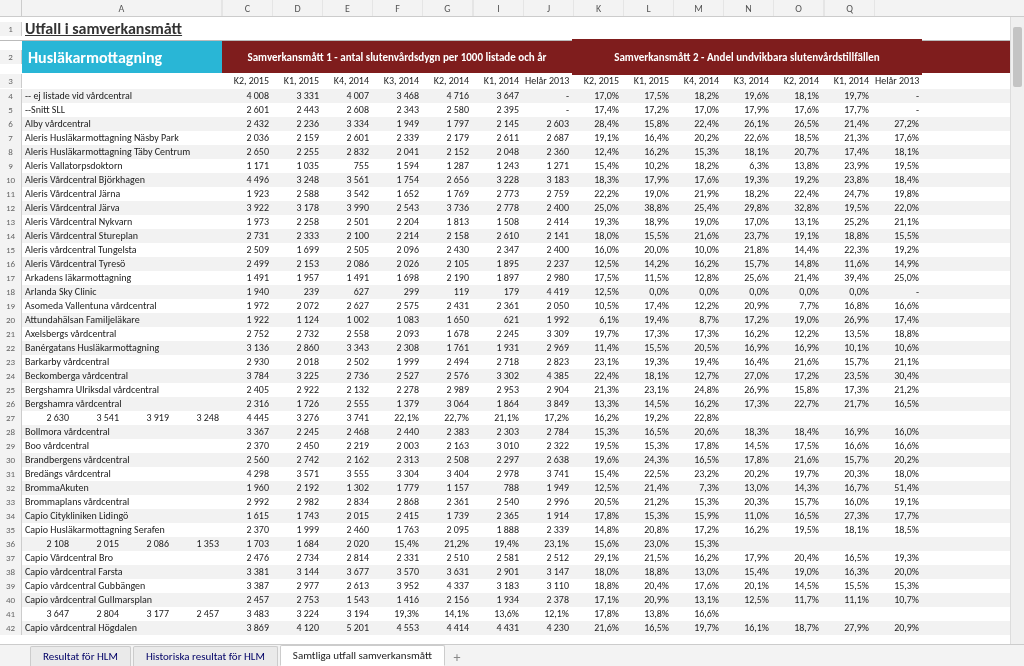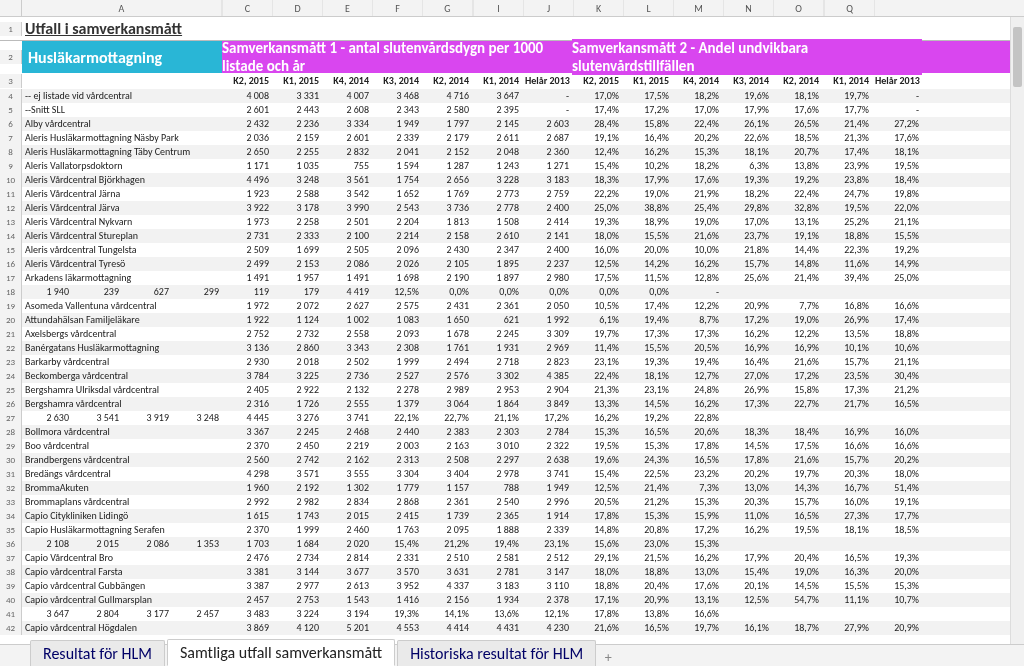--- a/index.html
+++ b/index.html
@@ -10,25 +10,25 @@
   .grid { position: relative; }
   .row { display: flex; height: 14px; align-items: center; }
   .row.alt { background: #f2f2f2; }
   .rownum { width: 22px; text-align: center; font-size: 9px; color: #666; background: #f3f3f3; border-right: 1px solid #ccc; line-height: 14px; }
   .cell { padding: 0 3px; overflow: hidden; white-space: nowrap; font-size: 10px; line-height: 14px; }
   .cell.r { text-align: right; }
   .title-row { height: 24px; border-bottom: 1px solid #bbb; }
   .title-row .cell { font-size: 16px; font-weight: bold; color: #333; line-height: 24px; text-decoration: underline; }
   .header2-row { height: 32px; }
   .husl { background: #29b6d6; color: #fff; font-weight: bold; font-size: 16px; padding: 0 6px; display: flex; align-items: center; }
-  .blueband { background: #d946ef; color: #fff; font-weight: bold; font-size: 15px; display: flex; align-items: center; justify-content: center; }
+  .blueband { background: #7f1d1d; color: #fff; font-weight: bold; font-size: 11px; display: flex; align-items: center; justify-content: center; }
   .colhdr-row { height: 16px; }
-  .colhdr-row .cell { font-weight: bold; font-size: 10px; }
+  .colhdr-row .cell { font-weight: normal; font-size: 10px; }
   .tabs { position: absolute; bottom: 0; left: 0; right: 0; height: 22px; background: #f3f3f3; border-top: 1px solid #ccc; display: flex; align-items: flex-end; padding-left: 30px; gap: 2px; }
-  .tab { padding: 3px 12px; font-size: 16px; background: #eaeaea; border: 1px solid #ccc; border-bottom: none; border-radius: 2px 2px 0 0; color: #006; }
+  .tab { padding: 3px 12px; font-size: 11px; background: #eaeaea; border: 1px solid #ccc; border-bottom: none; border-radius: 2px 2px 0 0; color: #006; }
   .tab.active { background: #fff; color: #222; border-bottom: 1px solid #fff; }
   .tab-add { width: 20px; height: 18px; display: flex; align-items: center; justify-content: center; color: #888; font-size: 14px; }
   .scroll-v { position: absolute; right: 0; top: 17px; width: 14px; bottom: 22px; background: #f0f0f0; border-left: 1px solid #ddd; }
   .scroll-v .thumb { position: absolute; top: 10px; left: 2px; right: 2px; height: 60px; background: #c4c4c4; border-radius: 2px; }
   .cA { width: 200px; }
   .cS { width: 50px; }
   .cHide { width: 0; overflow: hidden; padding: 0; }
 </style>
 </head>
 <body>
@@ -336,20 +336,21 @@
         <div class="cell cS r">17,5%</div>
         <div class="cell cS r">11,5%</div>
         <div class="cell cS r">12,8%</div>
         <div class="cell cS r">25,6%</div>
         <div class="cell cS r">21,4%</div>
         <div class="cell cS r">39,4%</div>
         <div class="cell cS r">25,0%</div>
       </div>
       <div class="row alt">
         <div class="rownum">18</div>
+        <div class="cell cA">Arlanda Sky Clinic</div>
         <div class="cell cS r">1 940</div>
         <div class="cell cS r">239</div>
         <div class="cell cS r">627</div>
         <div class="cell cS r">299</div>
         <div class="cell cS r">119</div>
         <div class="cell cS r">179</div>
         <div class="cell cS r">4 419</div>
         <div class="cell cS r">12,5%</div>
         <div class="cell cS r">0,0%</div>
         <div class="cell cS r">0,0%</div>
@@ -699,21 +700,21 @@
         <div class="cell cS r">19,3%</div>
       </div>
       <div class="row alt">
         <div class="rownum">38</div>
         <div class="cell cA">Capio vårdcentral Farsta</div>
         <div class="cell cS r">3 381</div>
         <div class="cell cS r">3 144</div>
         <div class="cell cS r">3 677</div>
         <div class="cell cS r">3 570</div>
         <div class="cell cS r">3 631</div>
-        <div class="cell cS r">2 781</div>
+        <div class="cell cS r">2 901</div>
         <div class="cell cS r">3 147</div>
         <div class="cell cS r">18,0%</div>
         <div class="cell cS r">18,8%</div>
         <div class="cell cS r">13,0%</div>
         <div class="cell cS r">15,4%</div>
         <div class="cell cS r">19,0%</div>
         <div class="cell cS r">16,3%</div>
         <div class="cell cS r">20,0%</div>
       </div>
       <div class="row">
@@ -741,21 +742,21 @@
         <div class="cell cS r">2 753</div>
         <div class="cell cS r">1 543</div>
         <div class="cell cS r">1 416</div>
         <div class="cell cS r">2 156</div>
         <div class="cell cS r">1 934</div>
         <div class="cell cS r">2 378</div>
         <div class="cell cS r">17,1%</div>
         <div class="cell cS r">20,9%</div>
         <div class="cell cS r">13,1%</div>
         <div class="cell cS r">12,5%</div>
-        <div class="cell cS r">54,7%</div>
+        <div class="cell cS r">11,7%</div>
         <div class="cell cS r">11,1%</div>
         <div class="cell cS r">10,7%</div>
       </div>
       <div class="row">
         <div class="rownum">41</div>
         <div class="cell cS r">3 647</div>
         <div class="cell cS r">2 804</div>
         <div class="cell cS r">3 177</div>
         <div class="cell cS r">2 457</div>
         <div class="cell cS r">3 483</div>
@@ -786,20 +787,20 @@
         <div class="cell cS r">18,7%</div>
         <div class="cell cS r">27,9%</div>
         <div class="cell cS r">20,9%</div>
       </div>
     </div>
 
 </div>
 
 <div class="tabs">
   <div class="tab">Resultat för HLM</div>
+  <div class="tab">Historiska resultat för HLM</div>
   <div class="tab active">Samtliga utfall samverkansmått</div>
-  <div class="tab">Historiska resultat för HLM</div>
   <div class="tab-add">+</div>
 </div>
 
 <div class="scroll-v">
   <div class="thumb"></div>
 </div>
 
 </body></html>

